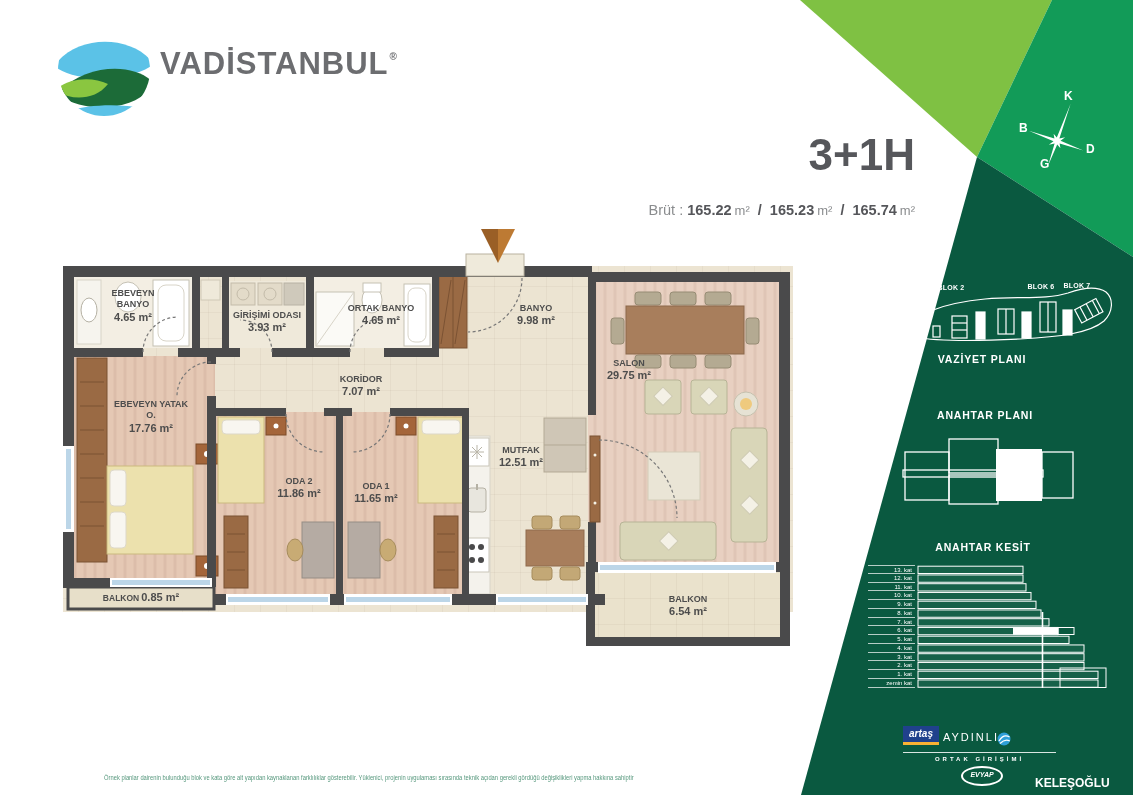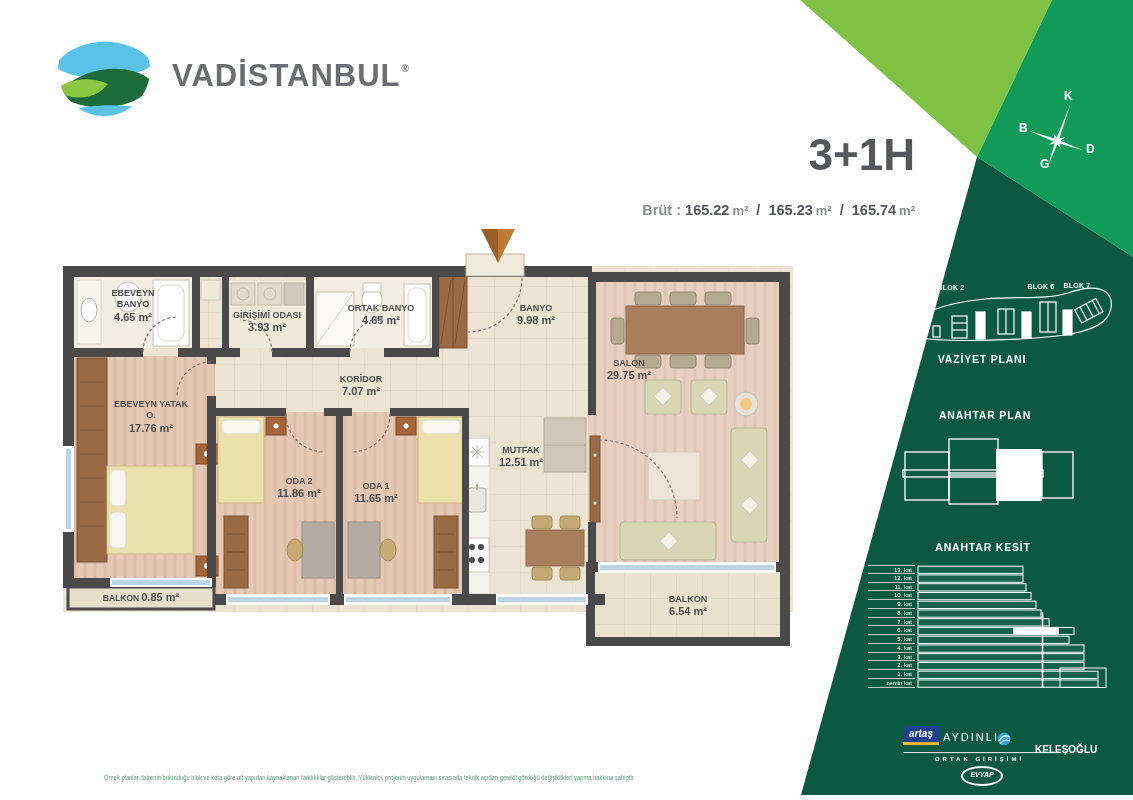--- a/index.html
+++ b/index.html
@@ -2,27 +2,27 @@
 <html><head>
 <meta charset="utf-8">
 <style>
   html,body{margin:0;padding:0;background:#fff;}
   .page{position:relative;width:1133px;height:800px;background:#fff;overflow:hidden;
         font-family:"Liberation Sans",sans-serif;}
   #bg{position:absolute;left:0;top:0;}
   .abs{position:absolute;}
 
   
-  .brand-text{position:absolute;left:160px;top:58px;font-size:31px;font-weight:bold;
-              color:#6c6d70;letter-spacing:1px;margin-left:12px;}
+  .brand-text{position:absolute;left:160px;top:46px;font-size:31px;font-weight:bold;
+              color:#6c6d70;letter-spacing:1px;}
   .brand-reg{font-size:10px;vertical-align:14px;margin-left:1px;}
   .unit-title{position:absolute;top:133px;right:218px;font-size:44px;font-weight:bold;
               color:#56575b;line-height:1;}
   .area-lines{position:absolute;top:199px;right:218px;text-align:center;color:#8a8c8e;
-              font-size:14.5px;line-height:22px;font-weight:bold;}
+              font-size:14.5px;line-height:22px;}
   .area-lines b{color:#55565a;}
   .au{font-size:13px;color:#8a8c8e;margin-left:3px;}
   .asl{margin:0 4px;}
 
   
   .panel-title{position:absolute;color:#fff;font-weight:bold;font-size:10.5px;
                letter-spacing:0.8px;width:140px;text-align:center;}
   .compass-letter{position:absolute;color:#fff;font-weight:bold;font-size:12px;}
   .blok-label{position:absolute;color:#fff;font-weight:bold;font-size:7px;width:40px;
               text-align:center;letter-spacing:0.2px;}
@@ -36,21 +36,21 @@
               font-size:9px;font-weight:bold;color:#4d4d4d;line-height:1.25;width:76px;}
   .room-label .ra{font-size:11px;}
   .room-label.inline{width:auto;white-space:nowrap;font-size:8.5px;}
   .room-label.inline .rn,.room-label.inline .ra{display:inline;margin:0 1px;}
 
   
   .artas-box{position:absolute;left:903px;top:726px;width:36px;height:16px;background:#20418c;
              border-bottom:3px solid #f9b233;color:#fff;font-size:10px;font-weight:bold;
              font-style:italic;text-align:center;line-height:15px;}
   .aydinli{position:absolute;left:943px;top:731px;color:#fff;font-size:11px;letter-spacing:2px;}
-  .kelesoglu{position:absolute;left:1013px;top:744px;color:#fff;font-size:10px;font-weight:bold;padding-left:22px;}
+  .kelesoglu{position:absolute;left:1013px;top:776px;color:#fff;font-size:12px;font-weight:bold;padding-left:22px;}
   .partner-line{position:absolute;left:903px;top:752px;width:153px;height:1px;
                 background:rgba(255,255,255,.85);}
   .ortak-girisimi{position:absolute;left:903px;top:756px;width:153px;text-align:center;color:#fff;
                   font-size:6px;letter-spacing:3px;font-weight:bold;}
   .evyap{position:absolute;left:961px;top:766px;width:42px;height:20px;border:2.5px solid #fff;
          border-radius:50%;color:#fff;font-size:7px;font-weight:bold;font-style:italic;
          text-align:center;line-height:14px;box-sizing:border-box;}
   .disclaimer{position:absolute;left:104px;top:774px;color:#55977c;font-size:6.3px;
               white-space:nowrap;transform:scaleX(0.92);transform-origin:left;}
 </style>
@@ -359,21 +359,21 @@
 <div class="compass-letter" style="left:1019px;top:121px">B</div>
 <div class="compass-letter" style="left:1086px;top:142px">D</div>
 <div class="compass-letter" style="left:1040px;top:157px">G</div>
 
 <div class="blok-label" style="left:931px;top:284px">BLOK 2</div>
 <div class="blok-label" style="left:968px;top:283px"></div>
 <div class="blok-label" style="left:1021px;top:283px">BLOK 6</div>
 <div class="blok-label" style="left:1057px;top:282px">BLOK 7</div>
 
 <div class="panel-title" style="left:912px;top:353px">VAZİYET PLANI</div>
-<div class="panel-title" style="left:915px;top:409px">ANAHTAR PLAN</div>
+<div class="panel-title" style="left:915px;top:409px">ANAHTAR PLANI</div>
 <div class="panel-title" style="left:913px;top:541px">ANAHTAR KESİT</div>
 
 <div id="kesit-labels">
       <div class="kesit-label" style="top: 565px;">13. kat</div>
       <div class="kesit-label" style="top: 573.75px;">12. kat</div>
       <div class="kesit-label" style="top: 582.5px;">11. kat</div>
       <div class="kesit-label" style="top: 591.25px;">10. kat</div>
       <div class="kesit-label" style="top: 600px;">9. kat</div>
       <div class="kesit-label" style="top: 608.75px;">8. kat</div>
       <div class="kesit-label" style="top: 617.5px;">7. kat</div>

